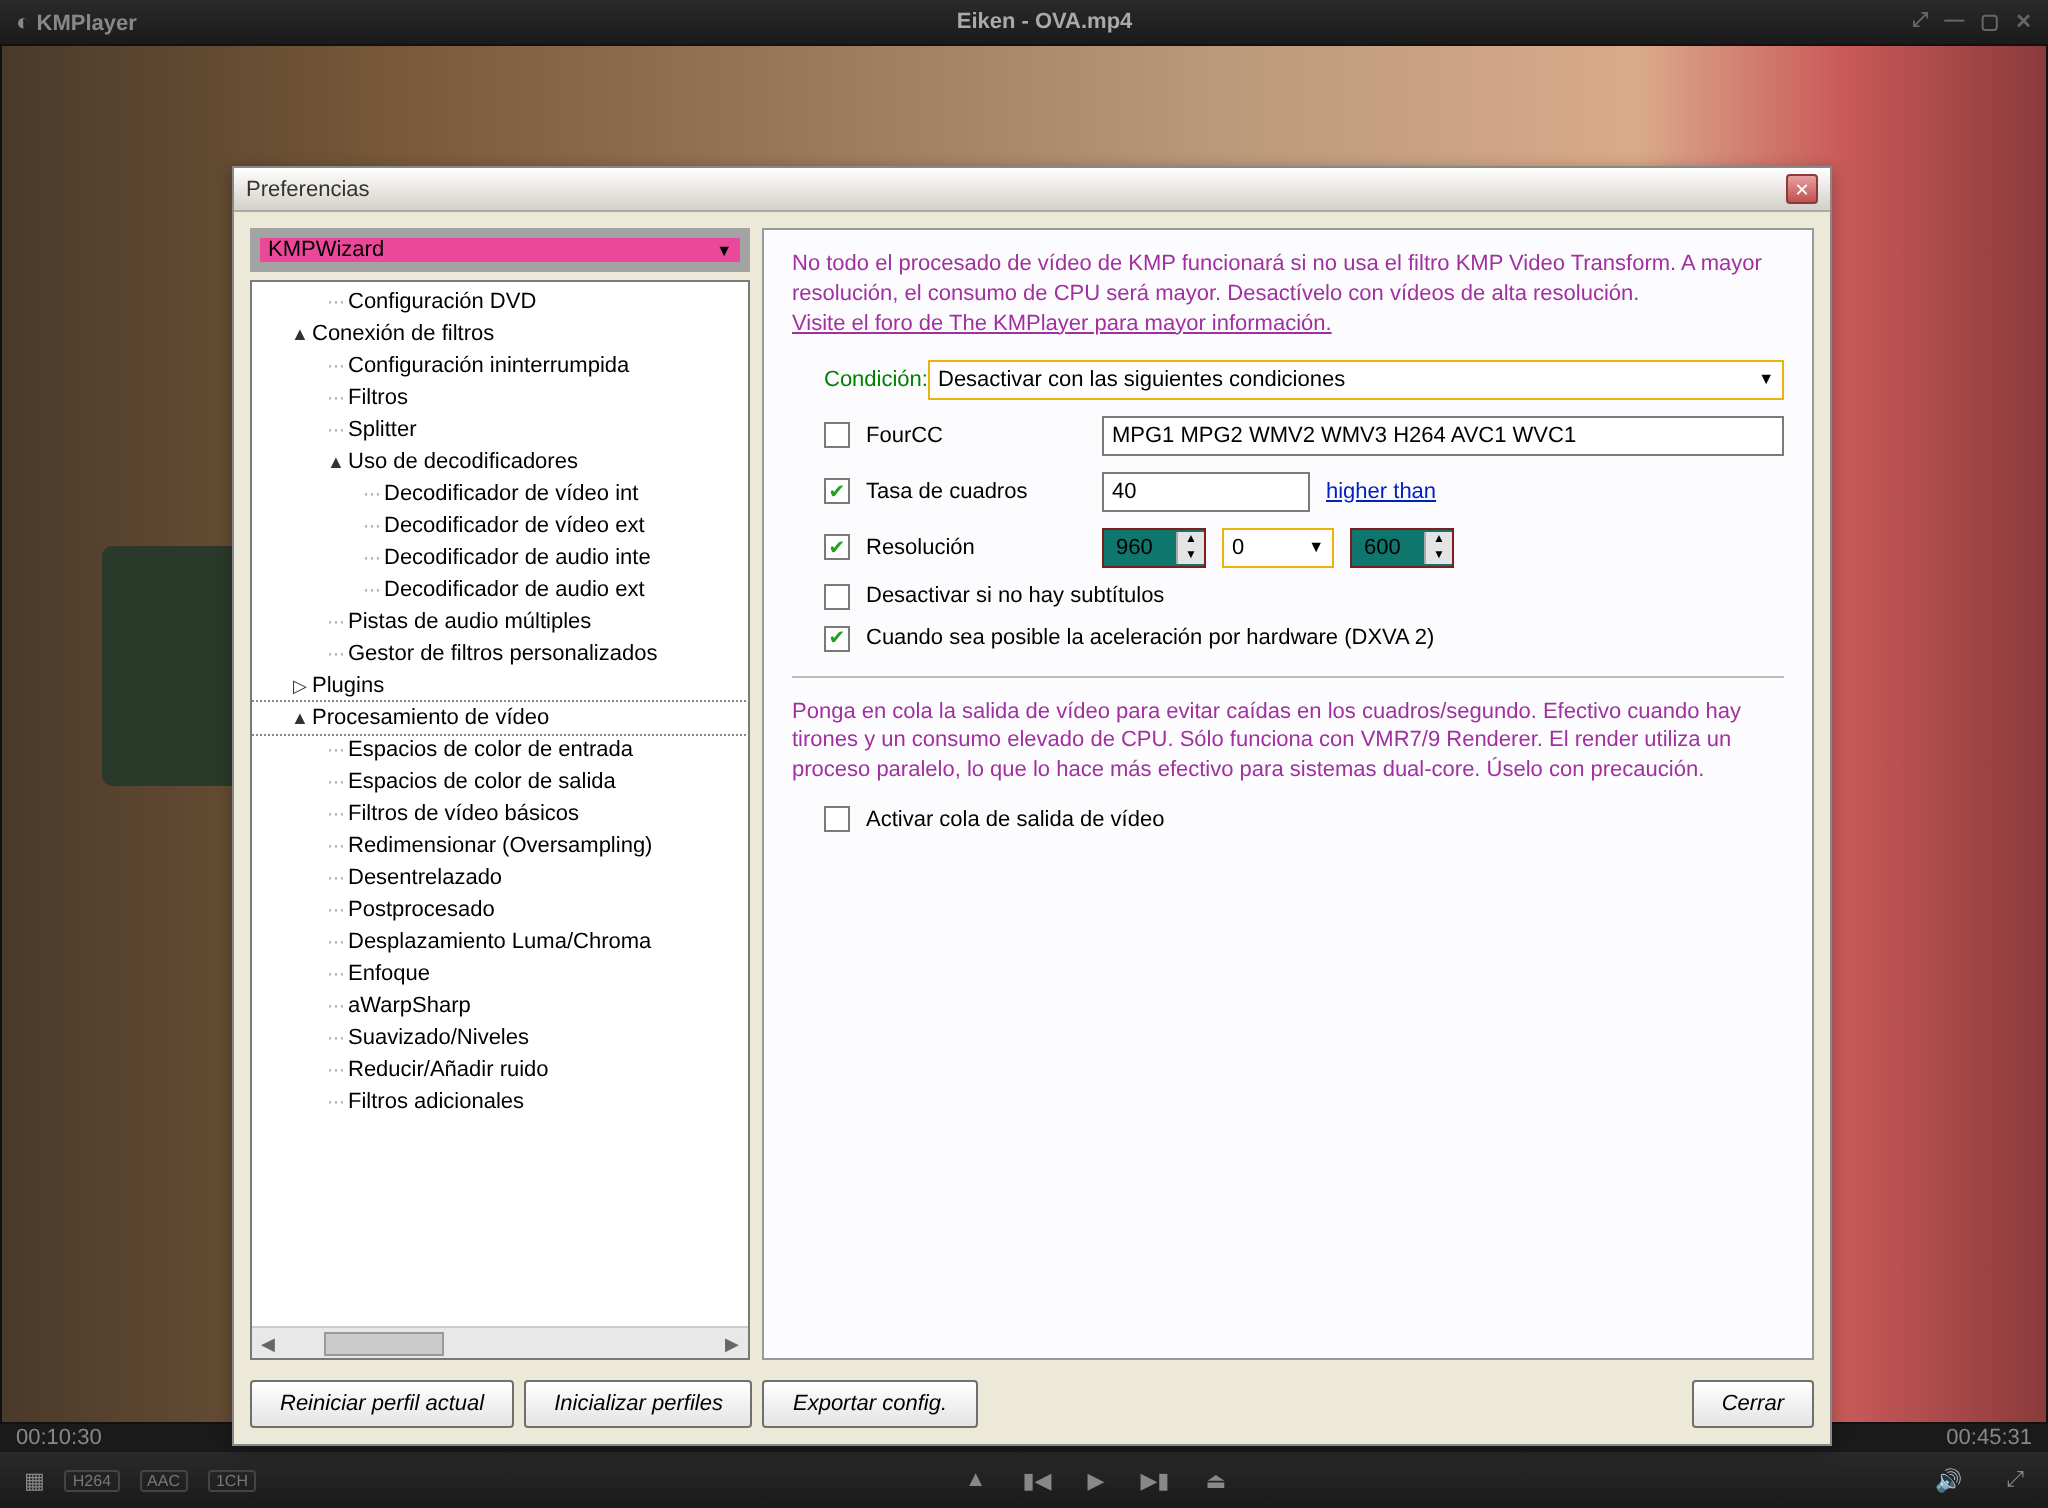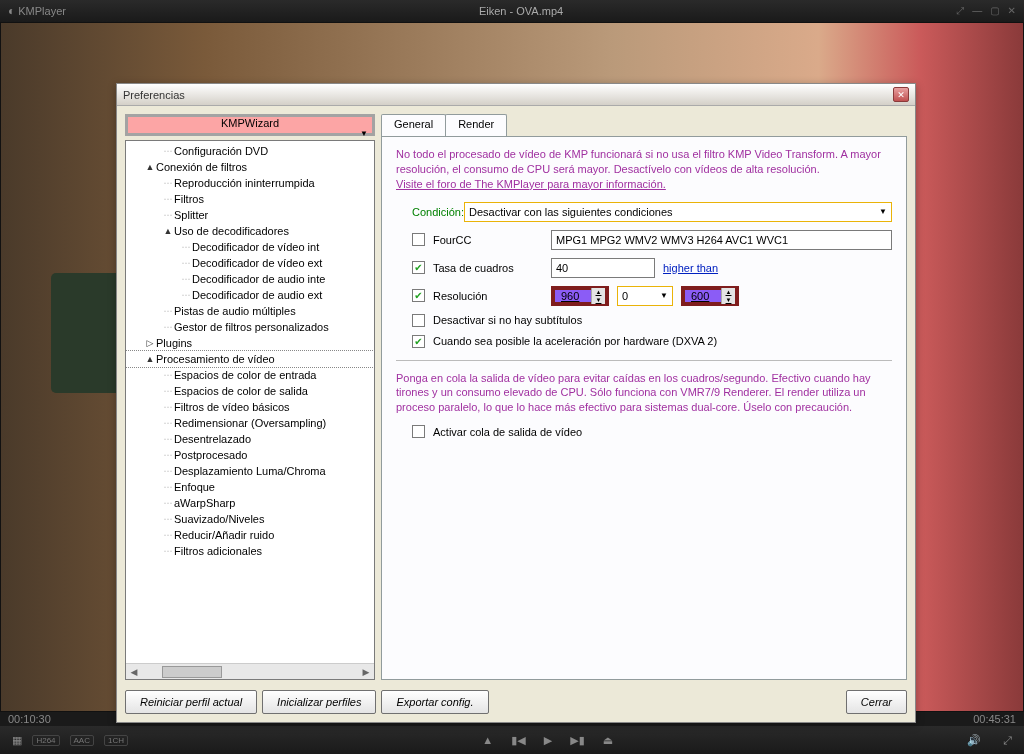--- a/index.html
+++ b/index.html
@@ -1,19 +1,19 @@
 <!DOCTYPE html>
 <html><head>
 <meta charset="utf-8">
 <style>
 * { margin: 0; padding: 0; box-sizing: border-box; font-family: Tahoma, sans-serif; font-size: 11px; }
 body { width: 1024px; height: 754px; background: #1a1a1a; position: relative; overflow: hidden; }
 
 
-.player-titlebar { height: 22px; background: linear-gradient(#2a2a2a, #1a1a1a); display: flex; align-items: center; padding: 0 8px; color: #888; }
+.player-titlebar { height: 22px; background: linear-gradient(#2a2a2a, #1a1a1a); display: flex; align-items: center; padding: 0 8px; color: #888; font-weight: bold; }
 .player-logo { color: #888; font-size: 11px; margin-right: 20px; }
 .player-logo::before { content: "◐"; margin-right: 3px; font-size: 12px; }
 .player-title { flex: 1; text-align: center; color: #aaa; }
 .player-win-controls { display: flex; gap: 8px; color: #666; }
 .player-win-btn { cursor: pointer; font-size: 10px; }
 
 .player-video { height: 690px; background: #333; position: relative; border: 1px solid #111; }
 .video-bg { position: absolute; inset: 0; background: linear-gradient(90deg, #4a3a2a 0%, #7a5a3a 20%, #9a7a5a 40%, #ba9a7a 60%, #daaa8a 80%, #ca5a5a 90%, #8a3a3a 100%); }
 .video-bg::after { content: ""; position: absolute; left: 50px; top: 250px; width: 80px; height: 120px; background: #2a3a2a; border-radius: 5px; }
 
@@ -29,21 +29,21 @@
 
 .pref-dialog { position: absolute; left: 115px; top: 60px; width: 800px; height: 640px; background: #ece9d8; border: 1px solid #888; box-shadow: 0 2px 8px rgba(0,0,0,0.3); display: flex; flex-direction: column; }
 .pref-titlebar { height: 22px; background: linear-gradient(#fff, #d4d0c8); border-bottom: 1px solid #aaa; display: flex; align-items: center; padding: 0 6px; }
 .pref-titlebar .title { flex: 1; color: #333; }
 .pref-titlebar .close { width: 16px; height: 15px; background: linear-gradient(#e8a0a0, #c05050); border: 1px solid #8a3a3a; color: #fff; font-size: 9px; display: flex; align-items: center; justify-content: center; cursor: pointer; border-radius: 2px; }
 
 .pref-body { flex: 1; display: flex; flex-direction: column; padding: 8px; gap: 6px; }
 .pref-main { flex: 1; display: flex; gap: 6px; min-height: 0; }
 
 .pref-left { width: 250px; display: flex; flex-direction: column; gap: 4px; }
-.wizard-select { display: flex; align-items: center; height: 22px; border: 3px solid #a3a3a3; background: #fca5a5; padding: 0 4px; cursor: pointer; flex-direction: column; }
+.wizard-select { display: flex; align-items: center; height: 22px; border: 5px solid #a3a3a3; background: #ec4899; padding: 0 4px; cursor: pointer; }
 .wizard-select .arrow { margin-left: auto; font-size: 8px; }
 
 .tree-wrap { flex: 1; border: 1px solid #7a7a7a; background: #fff; overflow: hidden; display: flex; flex-direction: column; }
 .tree { flex: 1; overflow: hidden; padding: 2px 0; }
 .tree-item { padding: 1px 0 1px 4px; white-space: nowrap; color: #000; cursor: pointer; display: flex; align-items: center; height: 16px; }
 .tree-item.selected { outline: 1px dotted #888; }
 .tree-item .toggle { width: 12px; display: inline-block; text-align: center; font-size: 9px; color: #333; }
 .tree-item .dash { color: #aaa; }
 .ind1 { padding-left: 18px; }
 .ind2 { padding-left: 36px; }
@@ -64,21 +64,21 @@
 
 .form-row { display: flex; align-items: center; margin-bottom: 8px; gap: 8px; }
 .form-label { color: #008000; width: 60px; padding-left: 16px; }
 .form-select { flex: 1; border: 1px solid #eab308; background: #fff; height: 20px; display: flex; align-items: center; padding: 0 4px; cursor: pointer; }
 .form-select .arrow { margin-left: auto; font-size: 8px; }
 
 .chk-row { display: flex; align-items: center; margin-bottom: 8px; gap: 8px; padding-left: 16px; }
 .chk { width: 13px; height: 13px; border: 1px solid #7a7a7a; background: #fff; display: inline-flex; align-items: center; justify-content: center; font-size: 10px; color: #21a121; cursor: pointer; }
 .chk-label { width: 110px; }
 .text-input { border: 1px solid #7a7a7a; background: #fff; height: 20px; padding: 0 4px; }
-.spinner { display: inline-flex; align-items: center; border: 4px solid #7f1d1d; background: #8b5cf6; height: 20px; text-decoration: underline; }
+.spinner { display: inline-flex; align-items: center; border: 1px solid #7f1d1d; background: #0f766e; height: 20px; }
 .spinner .val { padding: 0 6px; width: 36px; }
 .spinner .spin { display: flex; flex-direction: column; }
 .spinner .spin span { font-size: 6px; line-height: 8px; background: #e4e4e4; border-left: 1px solid #aaa; width: 14px; text-align: center; cursor: pointer; }
 .link-blue { color: #0020c0; text-decoration: underline; cursor: pointer; }
 
 .hr { height: 1px; background: #bbb; margin: 12px 0 10px; }
 
 .pref-buttons { display: flex; gap: 5px; padding-top: 4px; font-style: italic; }
 .btn { height: 24px; padding: 0 14px; border: 1px solid #707070; background: linear-gradient(#fff, #e4e4e4); cursor: pointer; border-radius: 2px; display: flex; align-items: center; }
 .pref-buttons .spacer { flex: 1; }
@@ -117,21 +117,21 @@
                 <div class="tree-item ind2">
                   <span class="toggle dash">⋯</span>
                   <span>Configuración DVD</span>
                 </div>
                 <div class="tree-item ind1">
                   <span class="toggle">▲</span>
                   <span>Conexión de filtros</span>
                 </div>
                 <div class="tree-item ind2">
                   <span class="toggle dash">⋯</span>
-                  <span>Reproducción ininterrumpida</span>
+                  <span>Configuración ininterrumpida</span>
                 </div>
                 <div class="tree-item ind2">
                   <span class="toggle dash">⋯</span>
                   <span>Filtros</span>
                 </div>
                 <div class="tree-item ind2">
                   <span class="toggle dash">⋯</span>
                   <span>Splitter</span>
                 </div>
                 <div class="tree-item ind2">
@@ -222,24 +222,20 @@
             <div class="hscroll">
               <span class="arr">◀</span>
                 <span class="thumb"></span>
                 <span style="flex:1"></span>
                 <span class="arr">▶</span>
             </div>
           </div>
         </div>
 
         <div class="pref-right">
-          <div class="tabs">
-            <div class="tab active">General</div>
-            <div class="tab">Render</div>
-          </div>
           <div class="tab-content">
             <div class="section-desc">
               <span>No todo el procesado de vídeo de KMP funcionará si no usa el filtro KMP Video Transform. A mayor resolución, el consumo de CPU será mayor. Desactívelo con vídeos de alta resolución.</span><br>
               <span class="link">Visite el foro de The KMPlayer para mayor información.</span>
             </div>
 
             <div class="form-row">
               <span class="form-label">Condición:</span>
               <div class="form-select">
                 <span>Desactivar con las siguientes condiciones</span>

